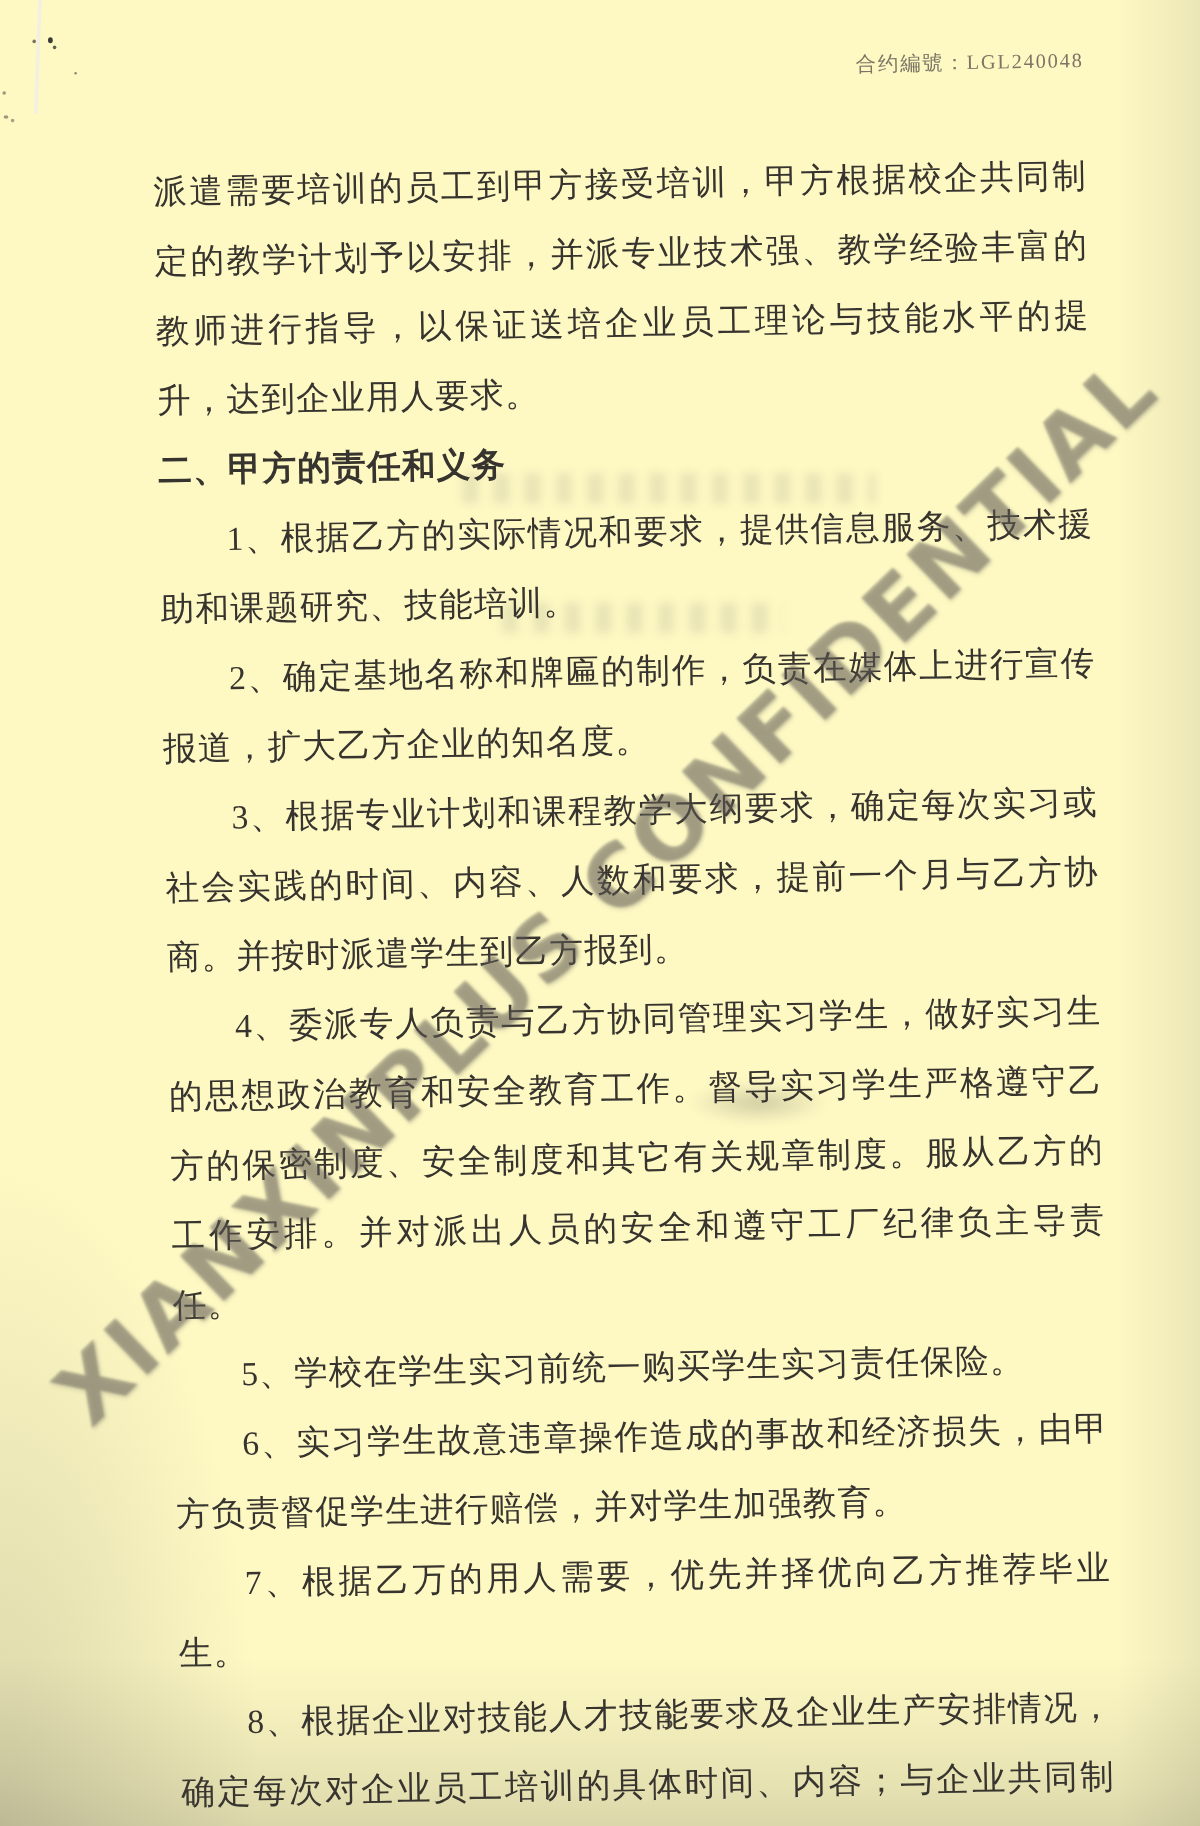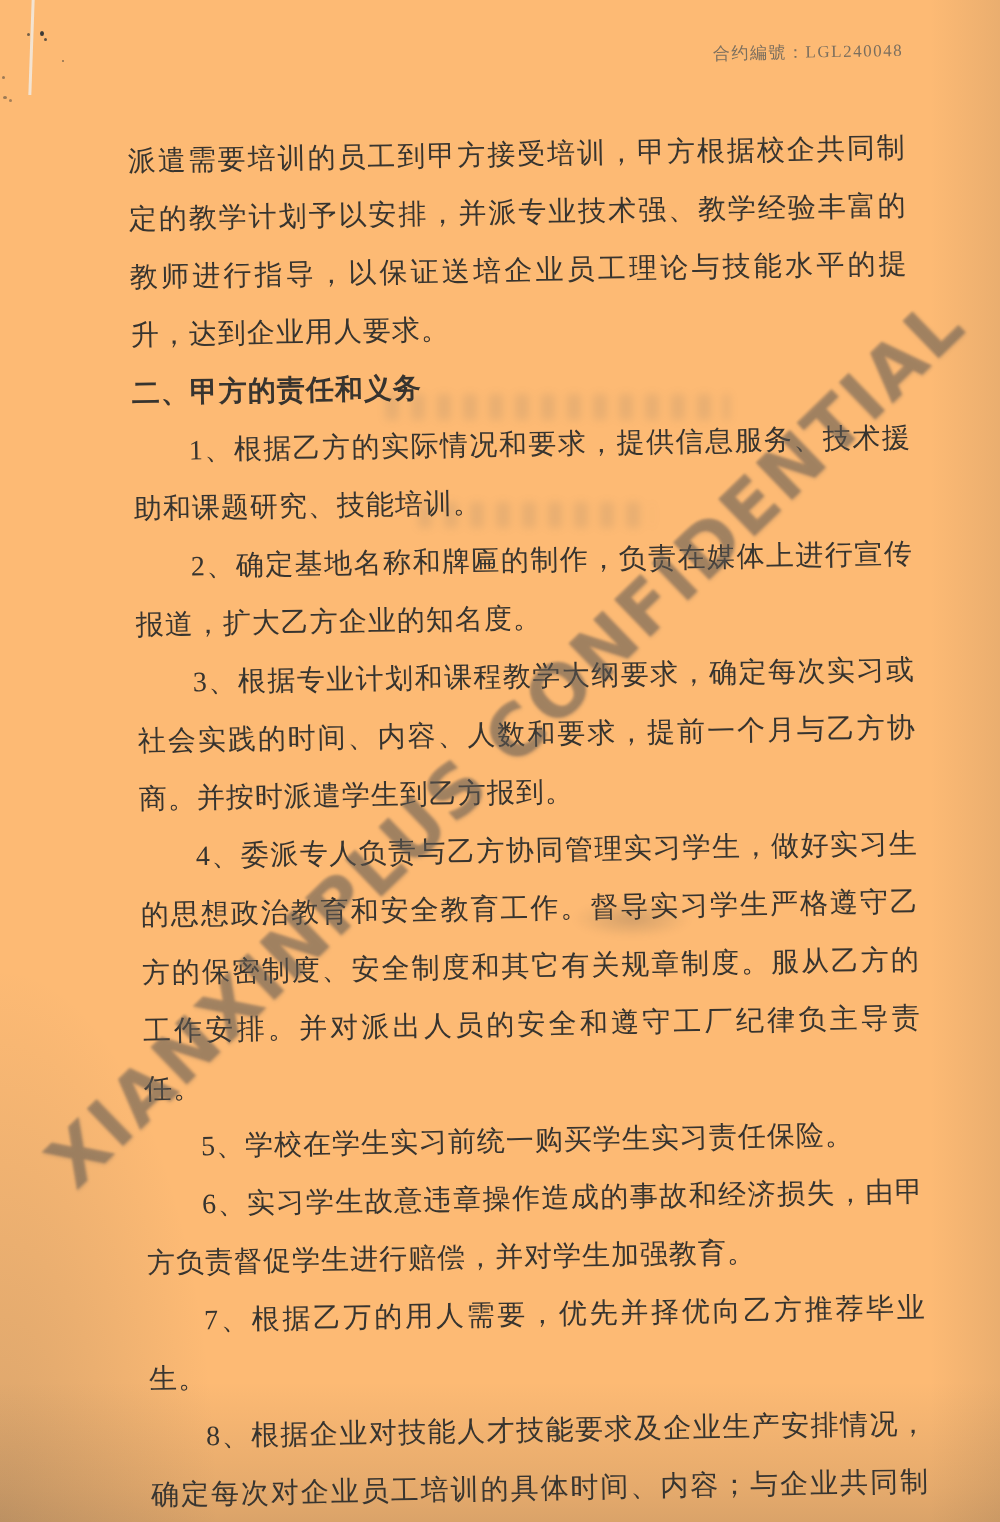--- a/index.html
+++ b/index.html
@@ -11,21 +11,21 @@
     position: relative;
     width: 1000px;
     height: 1522px;
     margin: 0 auto;
     overflow: hidden;
     background:
       radial-gradient(ellipse at 0% 100%, rgba(105,102,96,0.30), rgba(0,0,0,0) 45%),
       radial-gradient(ellipse at 90% 5%, rgba(224,221,214,0.55), rgba(0,0,0,0) 55%),
       linear-gradient(178deg, #d1cec7 0%, #cbc8c1 38%, #c7c4bd 62%, #beb b4b4 82%, #bab7b0 100%),
       #c8c5be;
-    background-color: #fdba74;
+    background-color: #fef9c3;
     font-family: "Liberation Serif", "DejaVu Serif", serif;
   }
   
   .shade-bottom {
     position: absolute; left: 0; right: 0; bottom: 0; height: 140px;
     background: linear-gradient(180deg, rgba(0,0,0,0) 0%, rgba(60,58,54,0.12) 75%, rgba(60,58,54,0.18) 100%);
     pointer-events: none;
   }
   .shade-right {
     position: absolute; top: 0; right: 0; bottom: 0; width: 70px;

